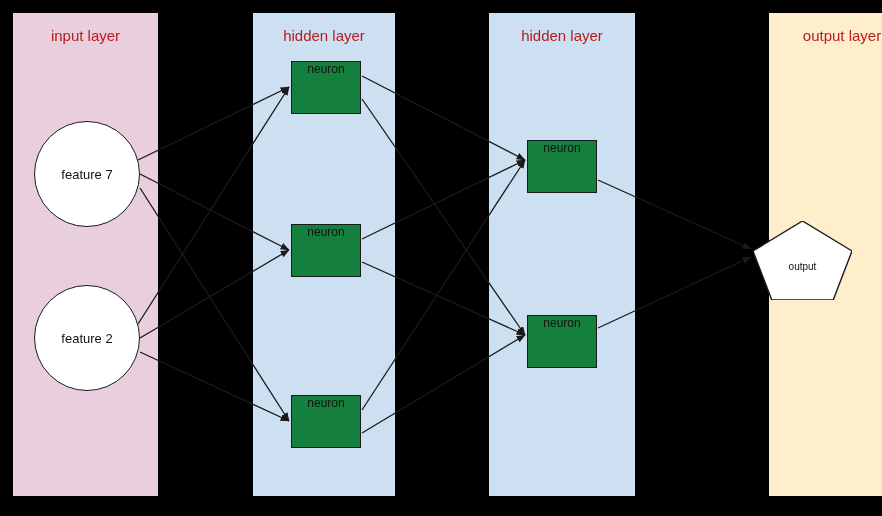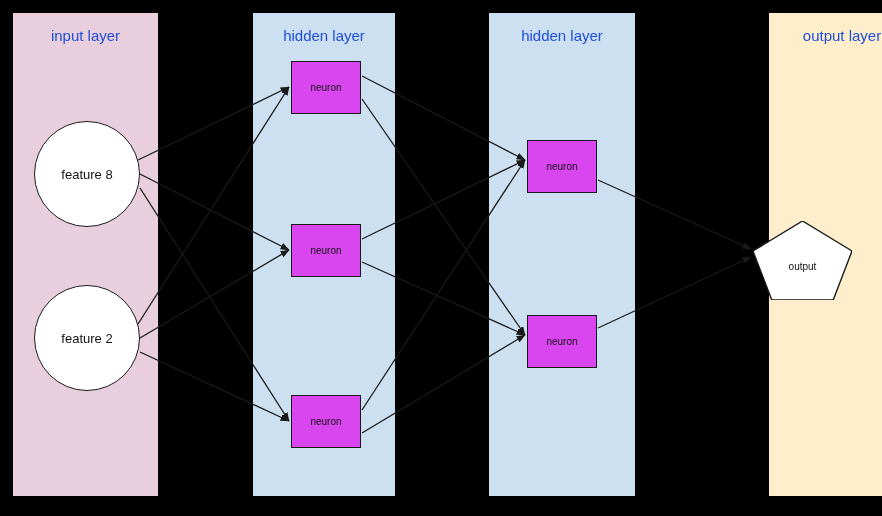--- a/index.html
+++ b/index.html
@@ -17,21 +17,21 @@
   }
   .layer-band {
     position: absolute;
     box-sizing: border-box;
   }
   .layer-title {
     position: absolute;
     width: 100%;
     text-align: center;
     font-size: 15px;
-    color: #1d4ed8;
+    color: #b91c1c;
     font-family: "Liberation Sans", sans-serif;
     white-space: nowrap;
   }
   svg.wires {
     position: absolute;
     left: 0;
     top: 0;
     width: 882px;
     height: 516px;
     overflow: visible;
@@ -44,27 +44,26 @@
     border: 1.4px solid #1a1a1a;
     box-sizing: border-box;
     display: flex;
     align-items: center;
     justify-content: center;
     font-size: 13px;
     color: #121212;
   }
   .node-box {
     position: absolute;
-    background: #d946ef;
+    background: #15803d;
     border: 1.4px solid #1a1a1a;
     box-sizing: border-box;
     display: flex;
-    align-items: center;
     justify-content: center;
-    font-size: 10px;
+    font-size: 12px;
     color: #121212;
   }
   .node-pentagon {
     position: absolute;
   }
   .pent-label {
     position: absolute;
     width: 100%;
     text-align: center;
     font-size: 10px;
@@ -110,21 +109,21 @@
         <line x1="362" y1="262" x2="525" y2="335" stroke="#1a1a1a" stroke-width="1.3" marker-end="url(#arrowhead)"></line>
         <line x1="362" y1="410" x2="525" y2="160" stroke="#1a1a1a" stroke-width="1.3" marker-end="url(#arrowhead)"></line>
         <line x1="362" y1="433" x2="525" y2="335" stroke="#1a1a1a" stroke-width="1.3" marker-end="url(#arrowhead)"></line>
         <line x1="598" y1="180" x2="751" y2="249" stroke="#1a1a1a" stroke-width="1.3" marker-end="url(#arrowhead)"></line>
         <line x1="598" y1="328" x2="751" y2="257" stroke="#1a1a1a" stroke-width="1.3" marker-end="url(#arrowhead)"></line>
       </g>
   </svg>
 
   <div id="node-layer">
       <div class="node-circle" style="left: 34px; top: 121px; width: 106px; height: 106px;">
-        <span>feature 8</span>
+        <span>feature 7</span>
       </div>
       <div class="node-circle" style="left: 34px; top: 285px; width: 106px; height: 106px;">
         <span>feature 2</span>
       </div>
       <div class="node-box" style="left: 291px; top: 61px; width: 70px; height: 53px;">
         <span>neuron</span>
       </div>
       <div class="node-box" style="left: 291px; top: 224px; width: 70px; height: 53px;">
         <span>neuron</span>
       </div>

